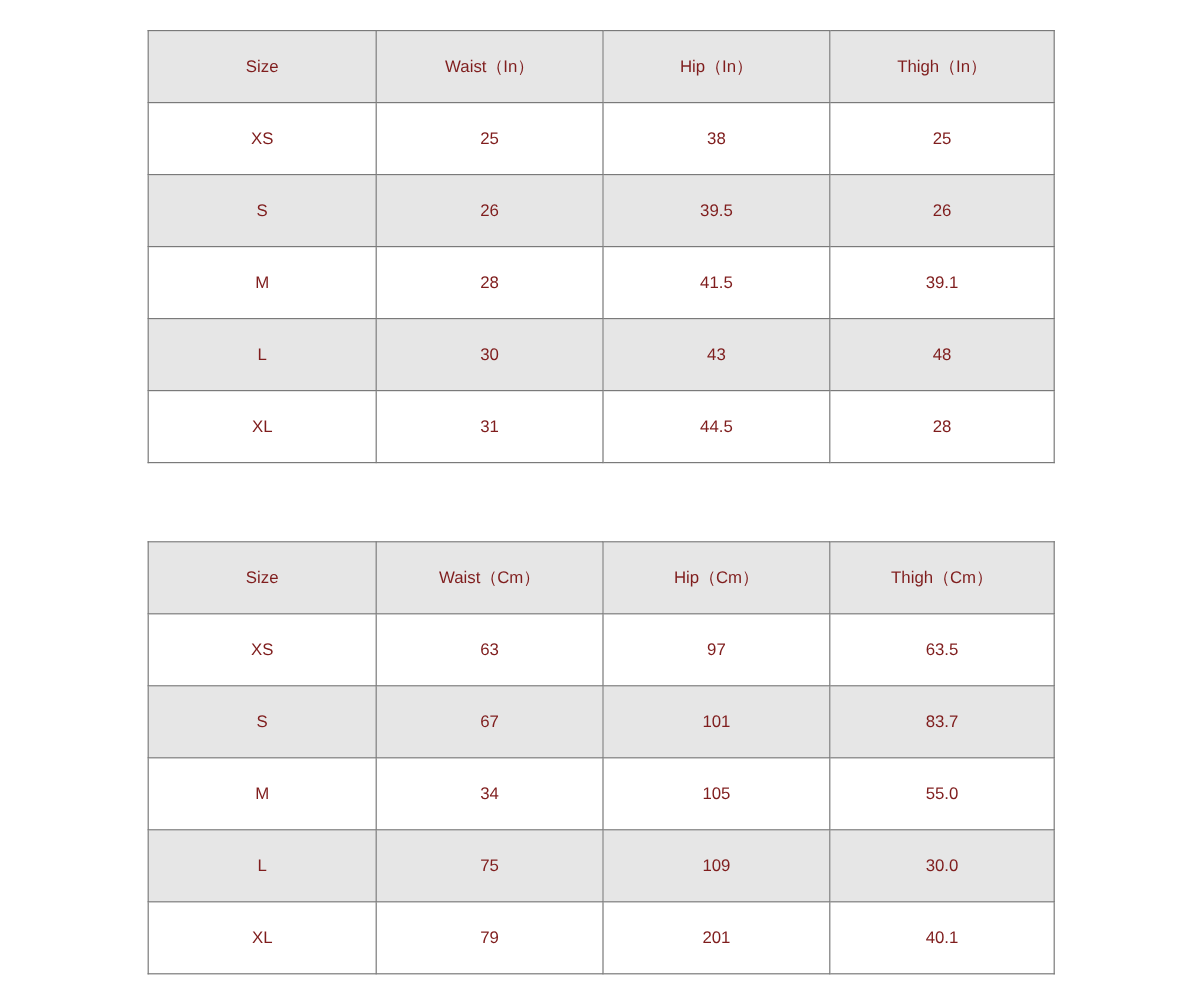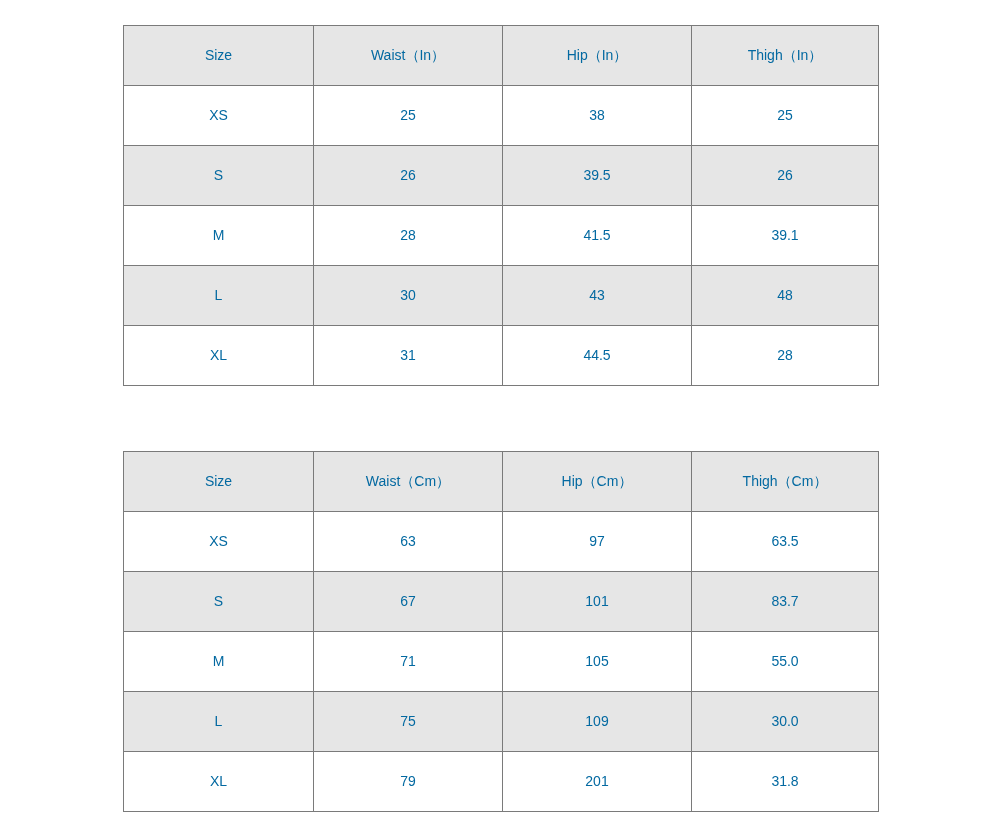--- a/index.html
+++ b/index.html
@@ -36,21 +36,21 @@
   .size-table col.c3 { width: 187px; }
 
   .size-table th,
   .size-table td {
     height: 60px;
     padding: 0 4px;
     text-align: center;
     vertical-align: middle;
     font-size: 14px;
     font-weight: normal;
-    color: #0369a1;
+    color: #7f1d1d;
     border: 1px solid #7a7a7a;
     box-sizing: border-box;
     line-height: 1.2;
     white-space: nowrap;
     overflow: hidden;
   }
   .size-table thead th {
     background: #e6e6e6;
   }
   .size-table tbody tr.odd td {
@@ -137,32 +137,32 @@
         <td>63.5</td>
       </tr>
       <tr class="even">
         <td>S</td>
         <td>67</td>
         <td>101</td>
         <td>83.7</td>
       </tr>
       <tr class="odd">
         <td>M</td>
-        <td>71</td>
+        <td>34</td>
         <td>105</td>
         <td>55.0</td>
       </tr>
       <tr class="even">
         <td>L</td>
         <td>75</td>
         <td>109</td>
         <td>30.0</td>
       </tr>
       <tr class="odd">
         <td>XL</td>
         <td>79</td>
         <td>201</td>
-        <td>31.8</td>
+        <td>40.1</td>
       </tr>
     </tbody>
   </table>
 
 </div>
 
 </body></html>

